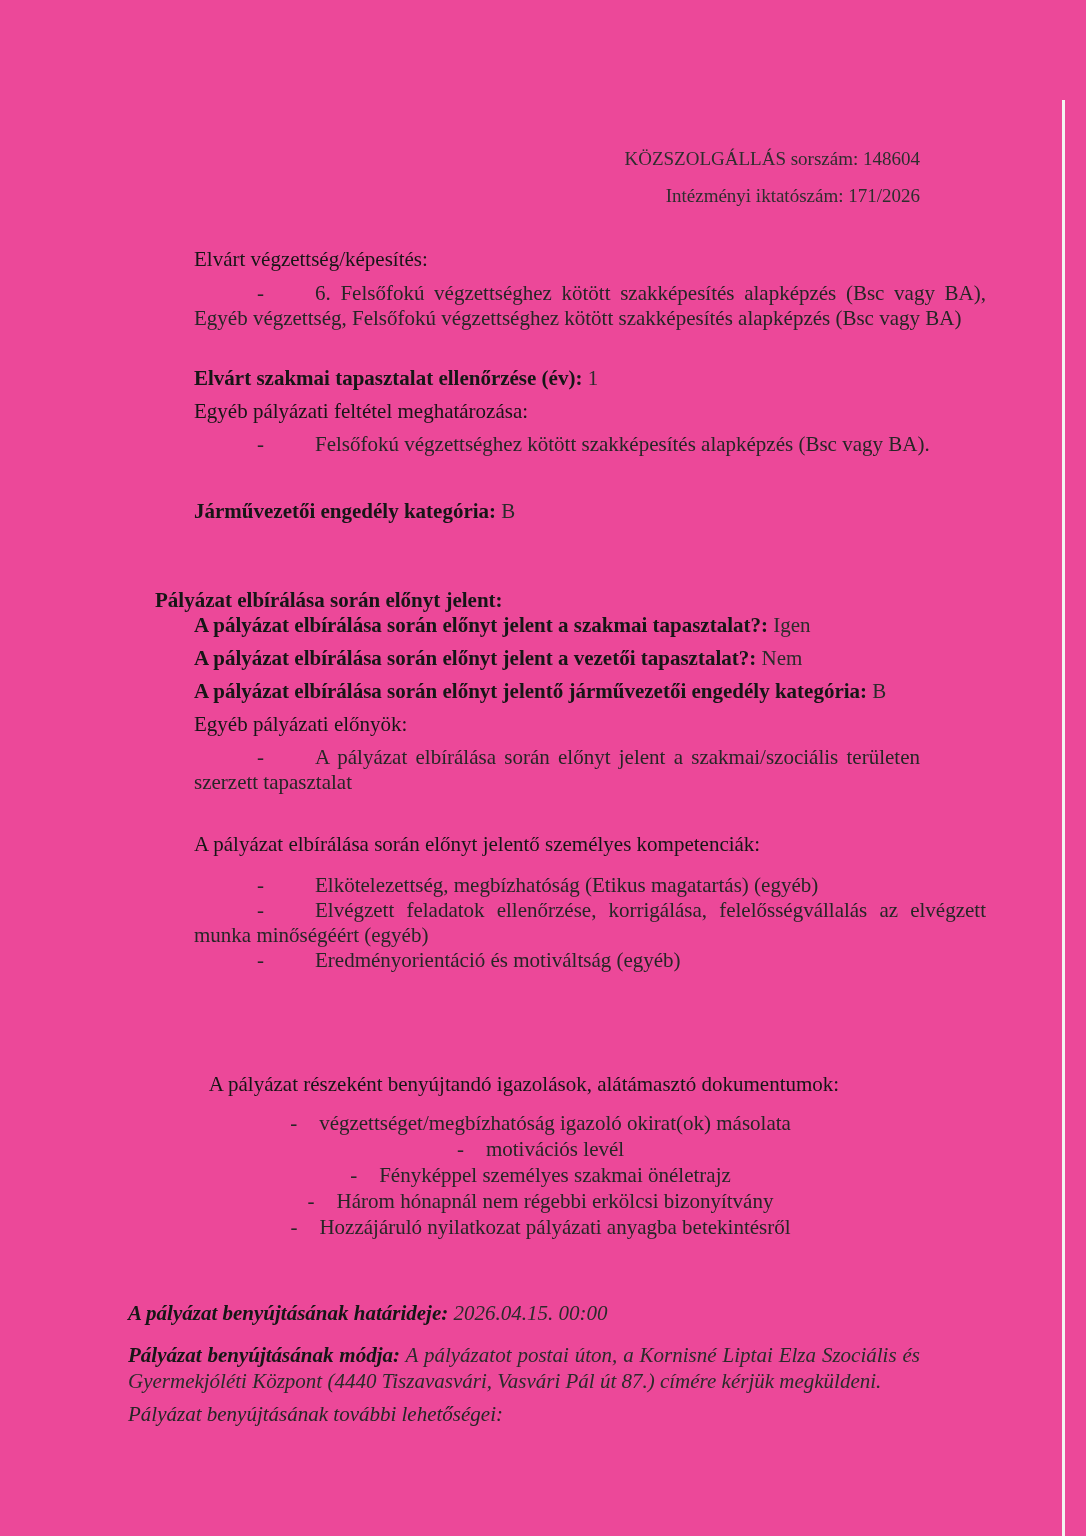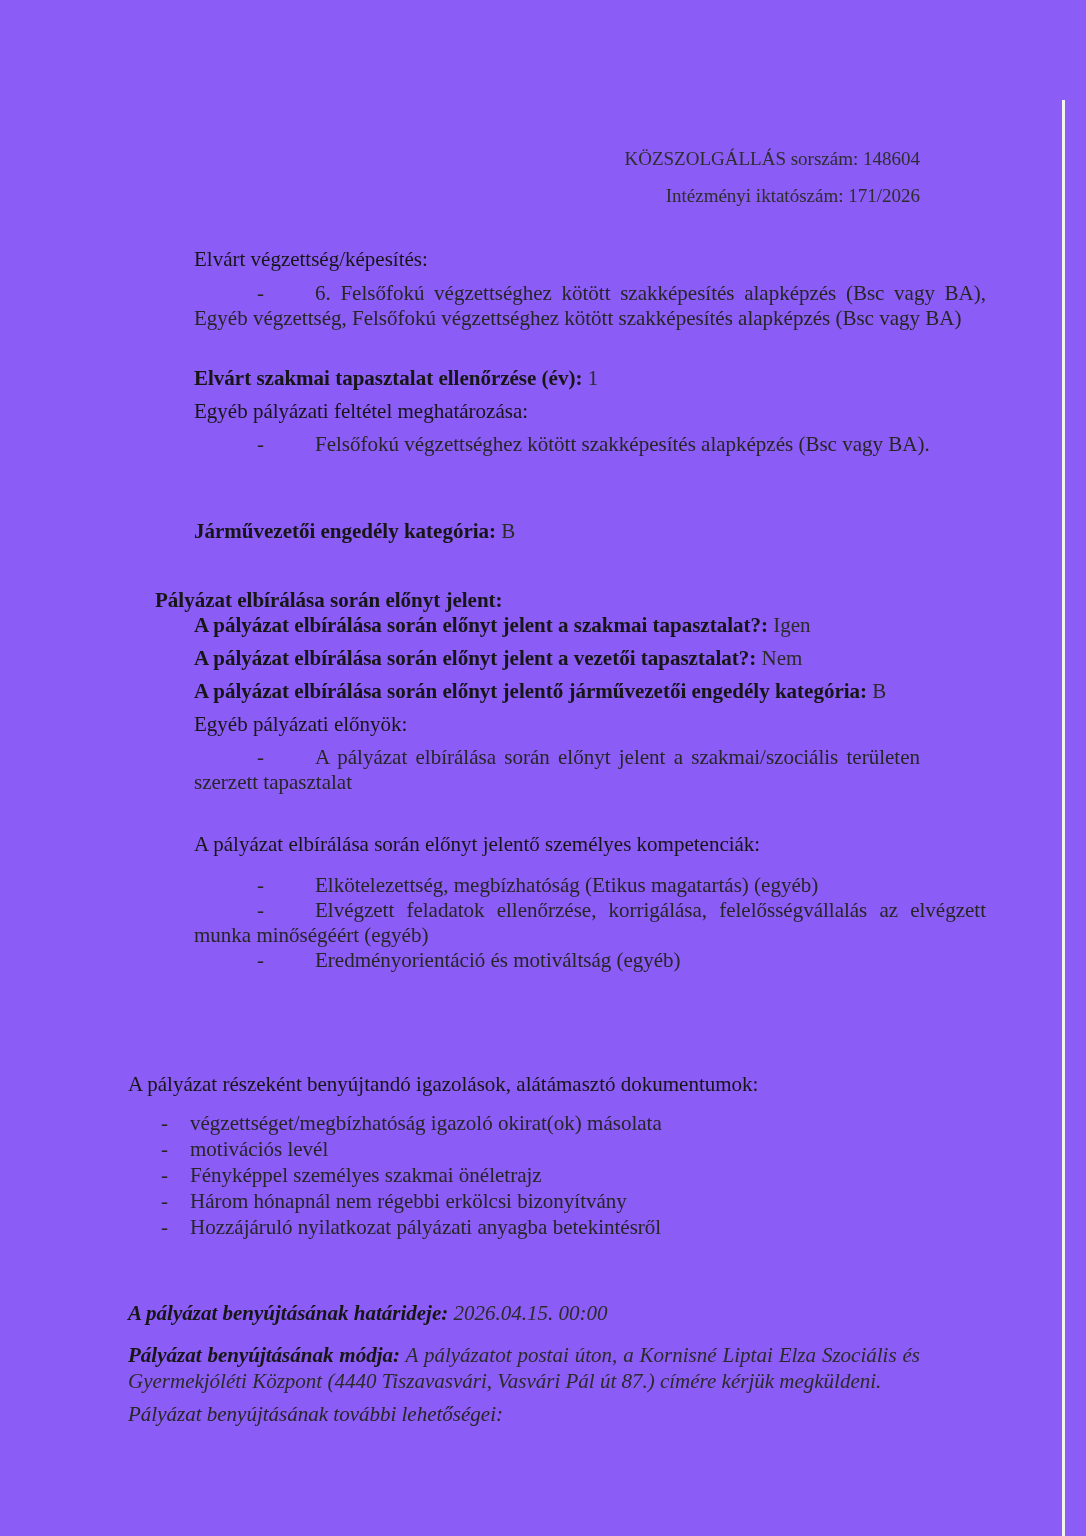--- a/index.html
+++ b/index.html
@@ -4,21 +4,21 @@
 <style>
   html, body {
     margin: 0;
     padding: 0;
     background: #ffffff;
   }
   .page {
     position: relative;
     width: 1086px;
     height: 1536px;
-    background: #8b5cf6;
+    background: #ec4899;
     overflow: hidden;
     font-family: "Liberation Serif", "DejaVu Serif", serif;
     color: #262626;
     font-size: 21px;
   }
   .scan-artifact {
     position: absolute;
     left: 1062px;
     top: 100px;
     bottom: 0;
@@ -95,21 +95,21 @@
     <p class="heading mb8">Elvárt végzettség/képesítés:</p>
     <p class="bullet"><span class="dash">-</span><span class="tab"></span><span>6. Felsőfokú végzettséghez kötött szakképesítés  alapképzés (Bsc vagy BA), Egyéb végzettség, Felsőfokú végzettséghez kötött szakképesítés alapképzés (Bsc vagy BA)</span></p>
   </div>
 
   <div class="block ind" style="top:365px;">
     <p class="line mb7"><span class="lbl">Elvárt szakmai tapasztalat ellenőrzése (év):</span> <span class="val">1</span></p>
     <p class="heading mb8" style="line-height:26px;">Egyéb pályázati feltétel meghatározása:</p>
     <p class="bullet"><span class="dash">-</span><span class="tab"></span><span>Felsőfokú végzettséghez kötött szakképesítés alapképzés (Bsc vagy BA).</span></p>
   </div>
 
-  <div class="block ind" style="top:498px;margin-top:20px;">
+  <div class="block ind" style="top:498px;">
     <p class="line"><span class="lbl">Járművezetői engedély kategória:</span> <span class="val">B</span></p>
   </div>
 
   <div class="block" style="top:588px;">
     <p class="heading-i ind-i">Pályázat elbírálása során előnyt jelent:</p>
     <div class="ind">
       <p class="line mb7"><span class="lbl">A pályázat elbírálása során előnyt jelent a szakmai tapasztalat?:</span> <span class="val">Igen</span></p>
       <p class="line mb7"><span class="lbl">A pályázat elbírálása során előnyt jelent a vezetői tapasztalat?:</span> <span class="val">Nem</span></p>
       <p class="line mb7"><span class="lbl">A pályázat elbírálása során előnyt jelentő járművezetői engedély kategória:</span> <span class="val">B</span></p>
       <p class="heading mb8" style="line-height:26px;">Egyéb pályázati előnyök:</p>
@@ -117,21 +117,21 @@
     </div>
   </div>
 
   <div class="block ind" style="top:830px;">
     <p class="heading mb15">A pályázat elbírálása során előnyt jelentő személyes kompetenciák:</p>
     <p class="bullet mb8"><span class="dash">-</span><span class="tab"></span><span>Elkötelezettség, megbízhatóság (Etikus magatartás) (egyéb)</span></p>
     <p class="bullet mb8"><span class="dash">-</span><span class="tab"></span><span>Elvégzett feladatok ellenőrzése, korrigálása, felelősségvállalás az elvégzett munka minőségéért (egyéb)</span></p>
     <p class="bullet"><span class="dash">-</span><span class="tab"></span><span>Eredményorientáció és motiváltság (egyéb)</span></p>
   </div>
 
-  <div class="block" style="top:1070px;">
+  <div class="block" style="top:1070px;text-align:center;">
     <p class="heading mb12">A pályázat részeként benyújtandó igazolások, alátámasztó dokumentumok:</p>
     <p class="dbullet mb8"><span class="dash">-</span><span class="tab"></span><span>végzettséget/megbízhatóság igazoló  okirat(ok) másolata</span></p>
     <p class="dbullet mb8"><span class="dash">-</span><span class="tab"></span><span>motivációs levél</span></p>
     <p class="dbullet mb8"><span class="dash">-</span><span class="tab"></span><span>Fényképpel személyes szakmai önéletrajz</span></p>
     <p class="dbullet mb8"><span class="dash">-</span><span class="tab"></span><span>Három hónapnál nem régebbi erkölcsi bizonyítvány</span></p>
     <p class="dbullet"><span class="dash">-</span><span class="tab"></span><span>Hozzájáruló nyilatkozat pályázati anyagba betekintésről</span></p>
   </div>
 
   <div class="block" style="top:1300px;font-style:italic;">
     <p class="line mb16"><span class="lbl">A pályázat benyújtásának határideje:</span> <span class="val">2026.04.15. 00:00</span></p>

